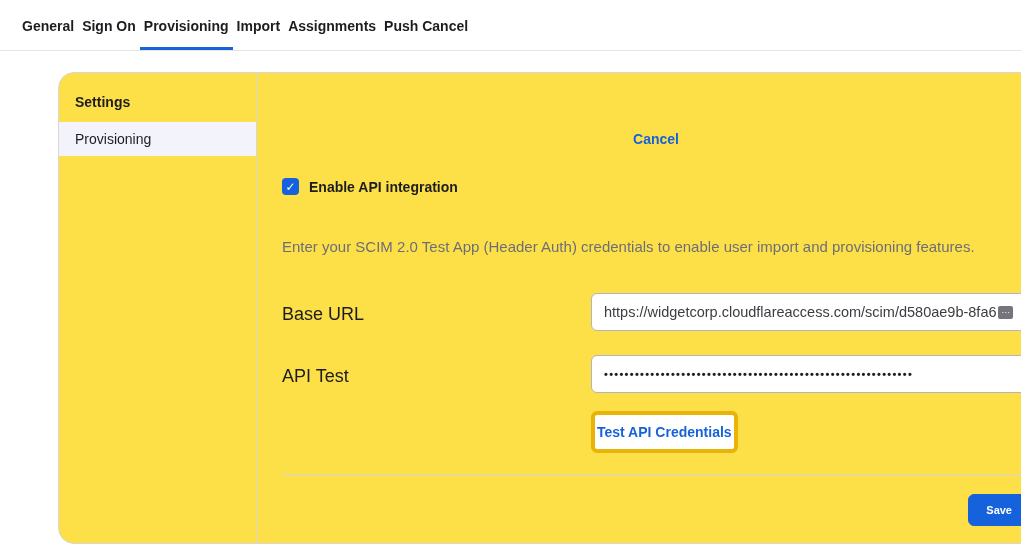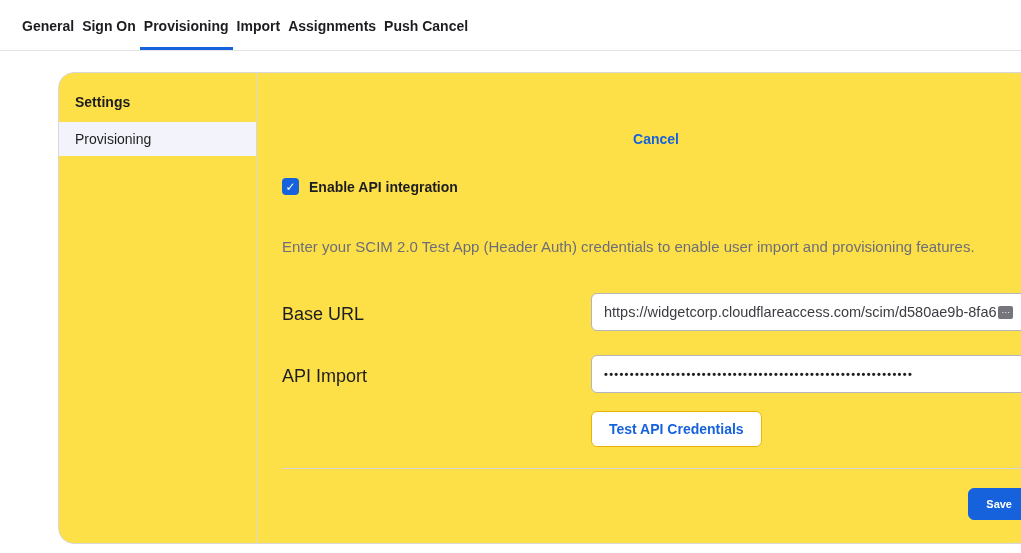--- a/index.html
+++ b/index.html
@@ -154,26 +154,26 @@
     font-size: 11px;
     font-weight: 700;
     letter-spacing: 1.3px;
     color: #1d1d21;
     overflow: hidden;
   }
   .test-button-row { margin-top: 18px; margin-left: 309px; }
   .test-button {
     display: inline-block;
     background: #ffffff;
-    border: 1px solid #eab308;
+    border: 4px solid #eab308;
     border-radius: 6px;
     color: #1662dd;
     font-weight: 700;
     font-size: 14px;
-    padding: 9px 17px;
+    padding: 9px 2px;
     cursor: pointer;
     font-family: inherit;
   }
   .divider {
     margin-top: 21px;
     border: none;
     border-top: 1px solid #d4d4d8;
     height: 0;
   }
   .save-row {
@@ -229,21 +229,21 @@
 
     <div class="form-row first">
       <div class="field-label">Base URL</div>
       <div class="text-input">
         <span class="value">https://widgetcorp.cloudflareaccess.com/scim/d580ae9b-8fa6</span>
         <span class="overflow-marker">⋯</span>
       </div>
     </div>
 
     <div class="form-row">
-      <div class="field-label">API Import</div>
+      <div class="field-label">API Test</div>
       <div class="text-input">
         <span class="value password-value">••••••••••••••••••••••••••••••••••••••••••••••••••••••••••••</span>
       </div>
     </div>
 
     <div class="test-button-row">
       <button class="test-button">Test API Credentials</button>
     </div>
 
     <hr class="divider">

